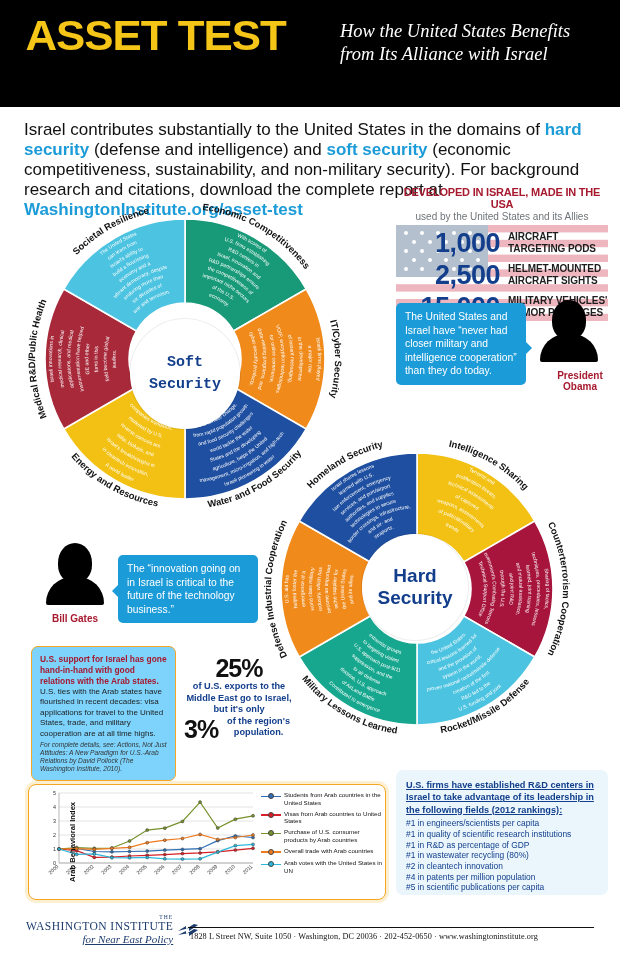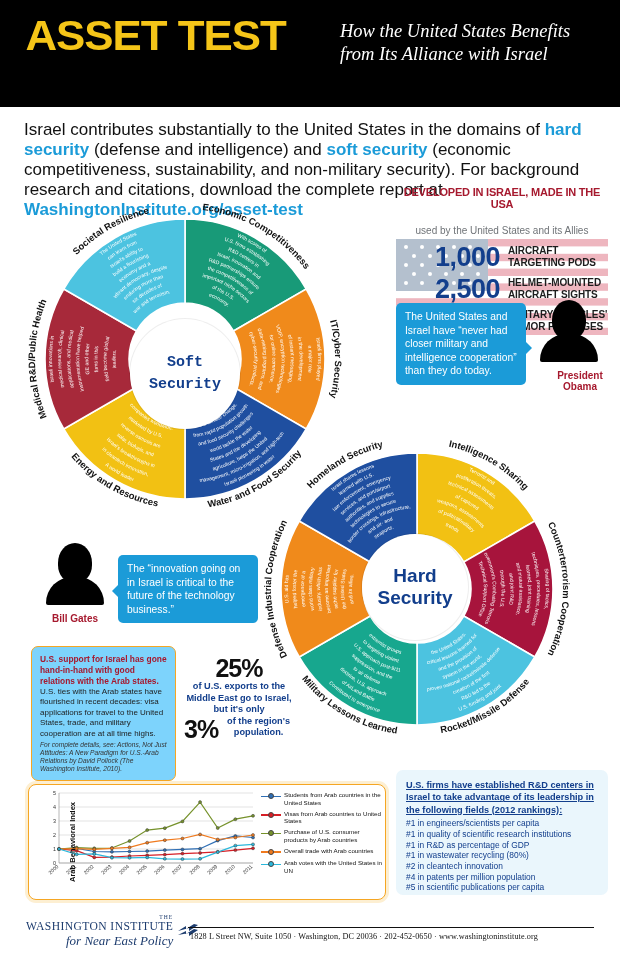--- a/index.html
+++ b/index.html
@@ -55,21 +55,21 @@
   .hub-hard { width:106px; height:106px; left:104px; top:104px; font-size:19px; line-height:22px;}
   .seg-text { font-size:5.1px; fill:#ffffff; font-family:"Liberation Sans", sans-serif; }
   .ring-label { font-size:9.4px; font-weight:bold; fill:#111; font-family:"Liberation Sans", sans-serif;}
   
   #stat-panel { position:absolute; left:396px; top:186px; width:212px; }
   .stat-head {
     color:#A6192E; font-weight:bold; font-size:11px; text-align:center;
     letter-spacing:-0.2px;
   }
   .stat-sub {
-    color:#6F7377; font-size:10px; text-align:center; margin-top:15px; margin-bottom:3px;
+    color:#6F7377; font-size:10px; text-align:center; margin-top:1px; margin-bottom:3px;
   }
   .flagbox { position:relative; padding:3px 0 4px 0; }
   .flagbg {
     position:absolute; inset:0; overflow:hidden; opacity:.30;
   }
   .stat-row { display:flex; align-items:center; position:relative; margin:0 0 2px 0;}
   .stat-num {
     color:#123E8C; font-weight:bold; font-size:27px; width:104px;
     text-align:right; letter-spacing:-0.5px; line-height:30px;
   }
@@ -136,21 +136,21 @@
     background:#EAF6FC; border-radius:7px; padding:9px 10px;
   }
   #rd-box .rd-head{ color:#123E8C; font-weight:bold; font-size:9.2px; line-height:12.4px;text-decoration:underline;}
   #rd-box ul{ list-style:none; margin-top:2px;}
   #rd-box li{ color:#123E8C; font-size:8.4px; line-height:10.7px; }
   
   #footer{ position:absolute; left:0; top:908px; width:620px; height:50px; }
   .logo-wrap{ position:absolute; left:26px; top:6px; text-align:right; }
   .logo-the{ font-family:"Liberation Serif", serif; font-size:5.6px; letter-spacing:1px; color:#1D3C6E;}
   .logo-main{ font-family:"Liberation Serif", serif; font-size:11.6px; letter-spacing:.4px; color:#1D3C6E;}
-  .logo-sub{ font-family:"Liberation Serif", serif; font-style:italic; font-size:13px; color:#1D3C6E;}
+  .logo-sub{ font-family:"Liberation Serif", serif; font-style:italic; font-size:11px; color:#1D3C6E;text-decoration:underline;}
   .logo-mark{ position:absolute; right:-26px; top:8px; width:22px; height:16px;}
   .footer-rule{ position:absolute; left:188px; top:19px; width:406px; height:1.4px; background:#111;}
   .footer-addr{
     position:absolute; left:190px; top:24px; font-family:"Liberation Serif", serif;
     font-size:8.2px; color:#111; letter-spacing:.1px;
   }
 </style>
 </head>
 <body>
 

